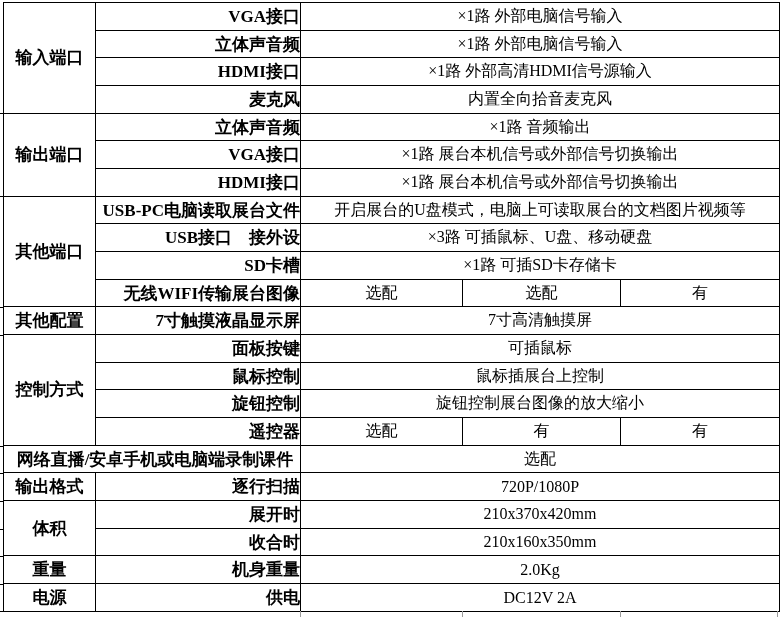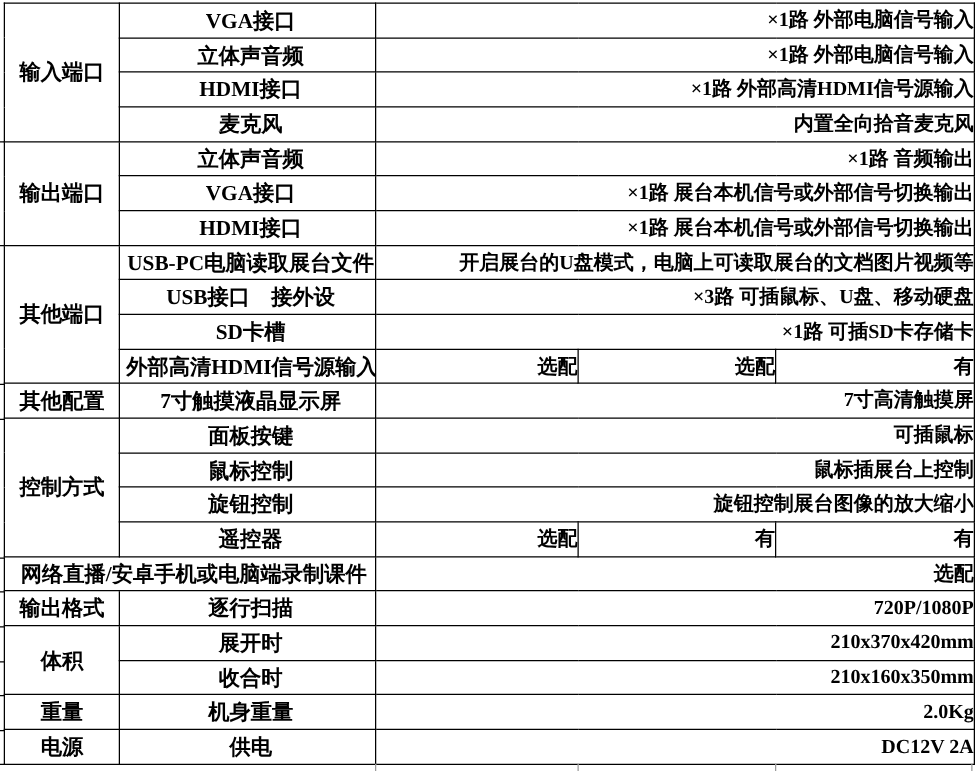--- a/index.html
+++ b/index.html
@@ -14,27 +14,27 @@
   }
   td{
     border:1px solid #000000;
     padding:0;overflow:hidden;white-space:nowrap;
     vertical-align:middle;
   }
   td.cat{
     font-weight:bold;text-align:center;font-size:17px;margin-top:42px;
   }
   td.item{
-    font-weight:bold;text-align:center;padding-left:5px;font-size:17px;
+    font-weight:bold;text-align:right;padding-left:5px;font-size:17px;
   }
   td.item-full{
     font-weight:bold;text-align:center;padding-left:6px;font-size:17px;
   }
   td.val{
-    font-weight:bold;text-align:right;font-size:16px;
+    font-weight:normal;text-align:center;font-size:16px;
   }
   
   .ltick{position:absolute;left:0;width:4px;height:1px;background:#000000;}
   .btick{position:absolute;top:611px;width:1px;height:6px;background:#9a9a9a;}
 </style>
 </head>
 <body>
 
 <table class="spec">
   <colgroup>
@@ -85,21 +85,21 @@
     </tr>
     <tr>
       <td class="item">USB接口　接外设</td>
       <td class="val" colspan="3">×3路 可插鼠标、U盘、移动硬盘</td>
     </tr>
     <tr>
       <td class="item">SD卡槽</td>
       <td class="val" colspan="3">×1路 可插SD卡存储卡</td>
     </tr>
     <tr>
-      <td class="item">外部高清HDMI信号源输入</td>
+      <td class="item">无线WIFI传输展台图像</td>
       <td class="val">选配</td>
       <td class="val">选配</td>
       <td class="val">有</td>
     </tr>
 
     <tr>
       <td class="cat">其他配置</td>
       <td class="item">7寸触摸液晶显示屏</td>
       <td class="val" colspan="3">7寸高清触摸屏</td>
     </tr>

